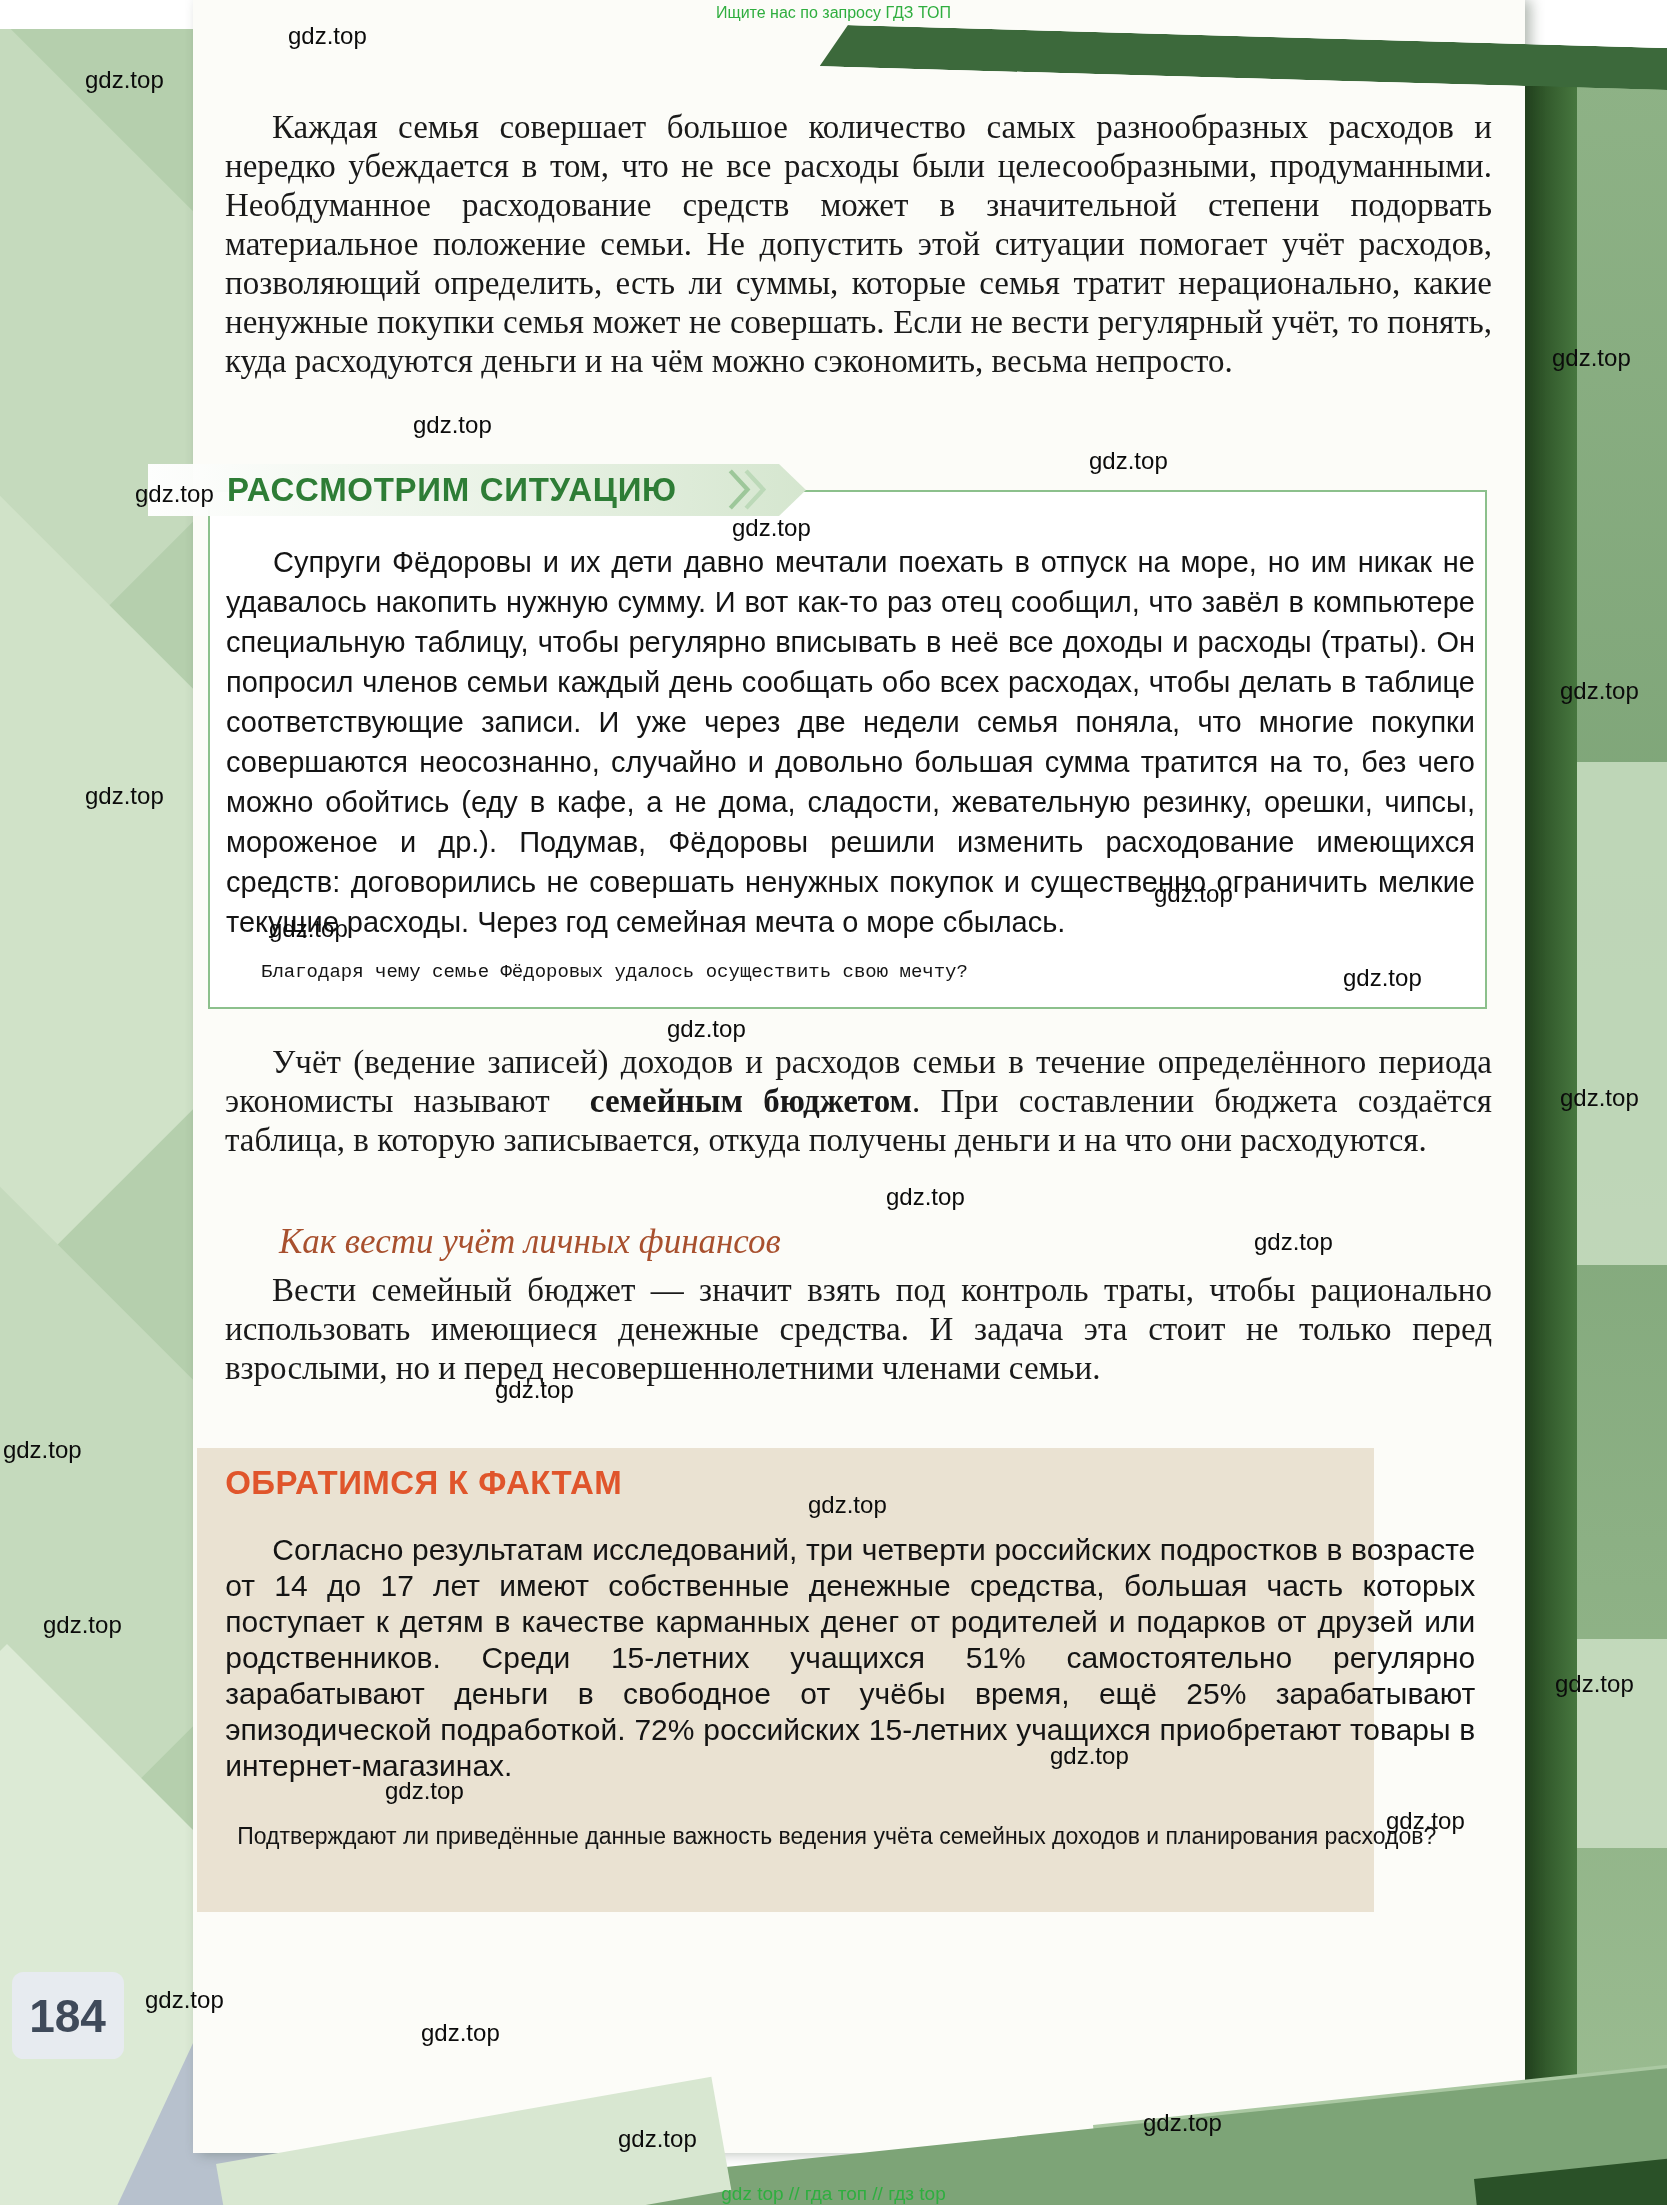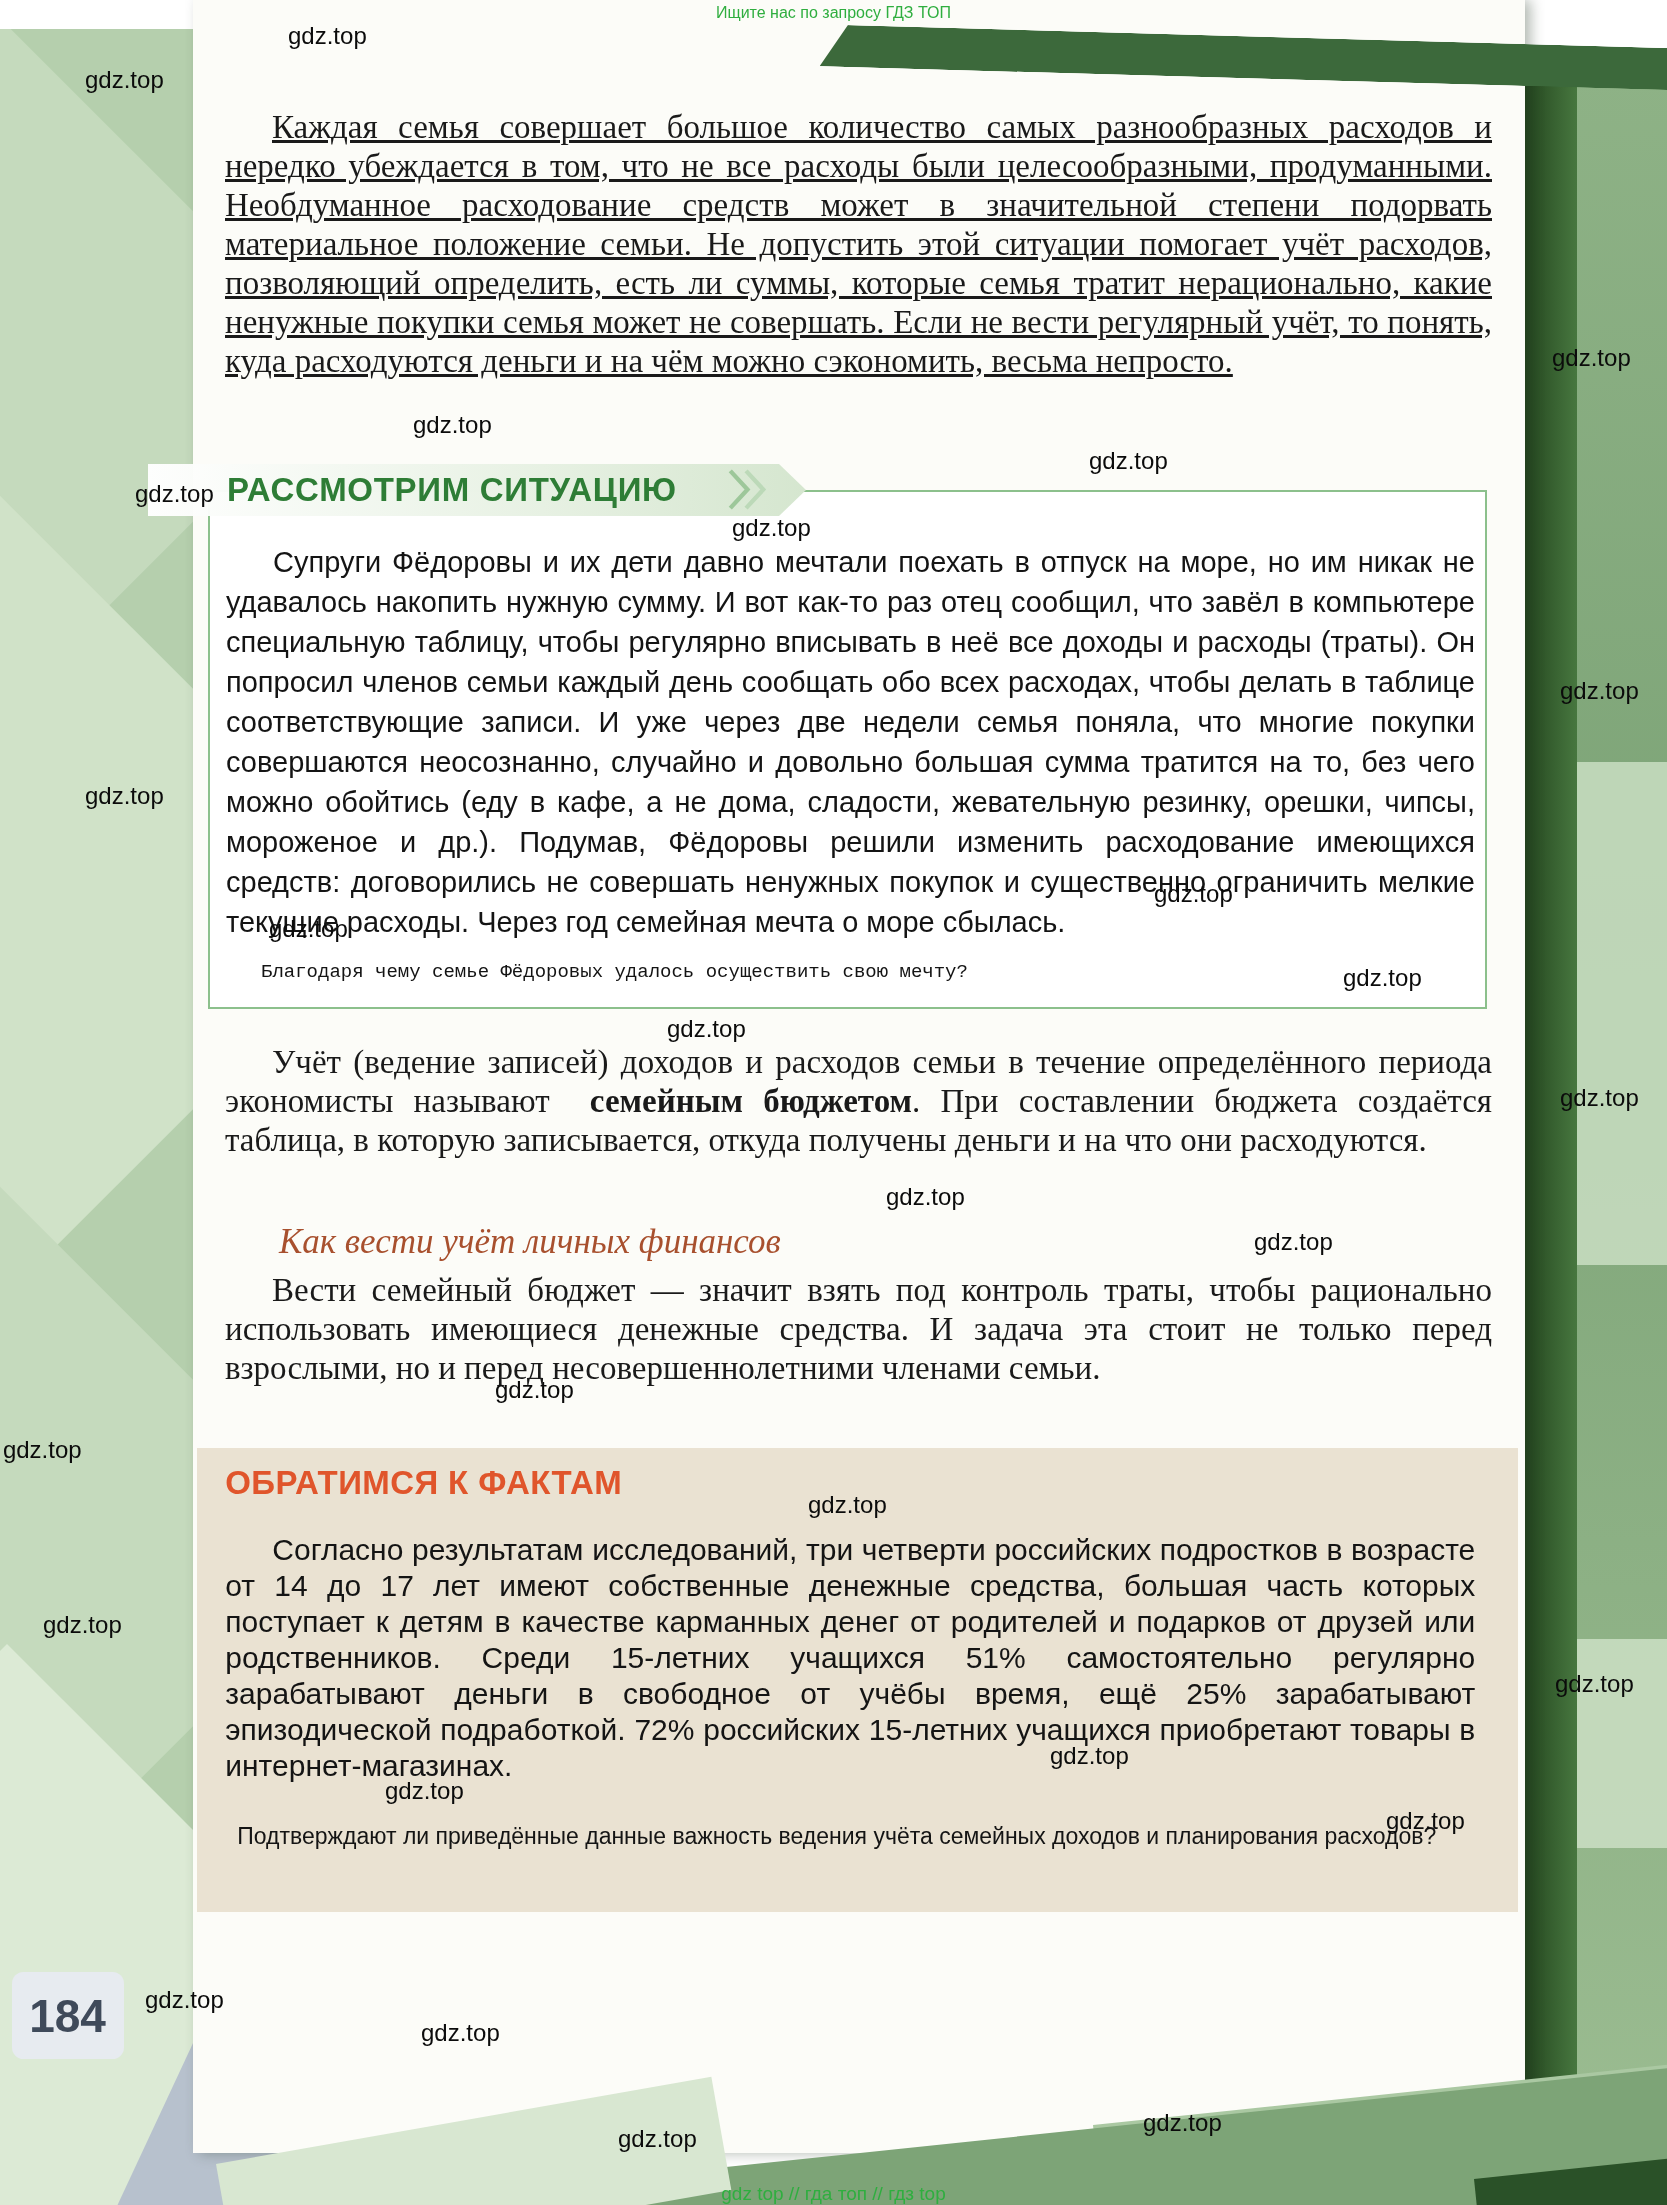--- a/index.html
+++ b/index.html
@@ -47,21 +47,21 @@
 
   
   .page { position:absolute; left:193px; top:0; width:1332px; height:2153px;
     background:#fcfcf8; z-index:3; box-shadow:5.8px 0 13px rgba(30,50,30,.35); }
 
   .serif { font-family:"Liberation Serif", serif; font-size:33px; line-height:39px;
     color:#1a1a1a; text-align:justify; text-indent:47px; }
   .sans-body { font-family:"Liberation Sans", sans-serif; font-size:29px; line-height:40px;
     color:#141414; text-align:justify; text-indent:47px; }
 
-  .intro { position:absolute; left:32px; top:108px; width:1267px;text-decoration:underline; }
+  .intro { position:absolute; left:32px; top:108px; width:1267px; }
 
   .banner { position:absolute; left:-45px; top:464px; width:658px; height:52px; z-index:6;
     background:linear-gradient(90deg, rgba(255,255,255,.97), #e7f1e3 60%, #d5e6cf);
     clip-path:polygon(0 0, calc(100% - 27px) 0, 100% 50%, calc(100% - 27px) 100%, 0 100%);
     display:flex; align-items:center; padding-left:79px; }
   .banner-title { font-size:33px; font-weight:700; color:#2e7d36; letter-spacing:0.7px; }
   .banner svg { position:absolute; right:37px; top:4.3px; }
 
   .situation-box { position:absolute; left:15px; top:490px; width:1279px; height:519px;
     border:2.2px solid #8cc08c; background:#ffffff; }
@@ -72,21 +72,21 @@
 
   .budget { position:absolute; left:32px; top:1043px; width:1267px; }
   .budget b { font-weight:700;margin-left:20px; }
 
   .subheading { position:absolute; left:86px; top:1222px;
     font-family:"Liberation Serif", serif; font-style:italic; font-weight:400;
     font-size:35px; color:#a8502e; }
 
   .finance { position:absolute; left:32px; top:1271px; width:1267px; }
 
-  .facts { position:absolute; left:4.3px; top:1448px; width:1321px; height:464px;
+  .facts { position:absolute; left:4.3px; top:1448px; width:1177px; height:464px;
     background:#eae2d2; }
   .facts-heading { position:absolute; left:28px; top:16px;
     font-size:33px; font-weight:700; color:#e0552b; letter-spacing:0.4px; }
   .facts-body { position:absolute; left:28px; top:84px; width:1250px;
     font-family:"Liberation Sans", sans-serif; font-size:30px; line-height:36px;
     color:#141414; text-align:justify; text-indent:47px; }
   .facts-question { position:absolute; left:40px; top:368px; width:1222px;
     font-family:"Liberation Sans", sans-serif; font-size:23px; line-height:40px;
     color:#141414; }
 

